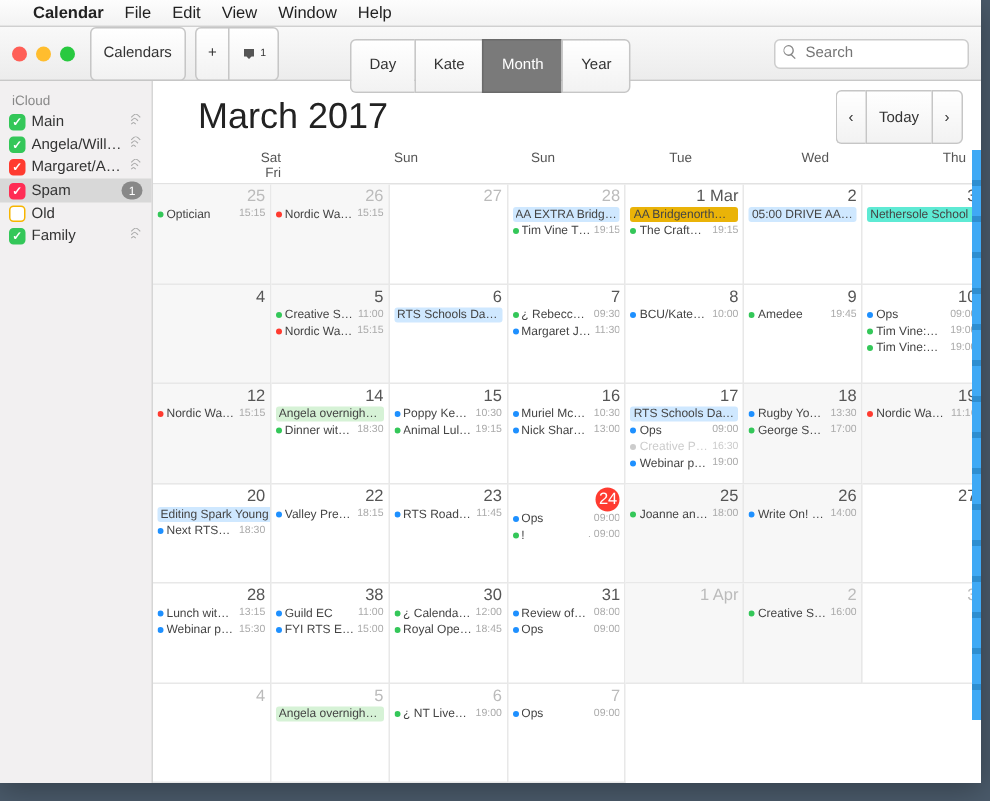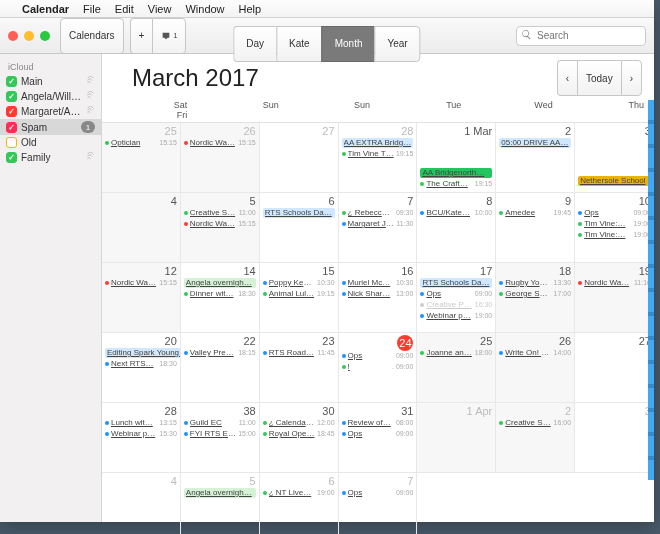--- a/index.html
+++ b/index.html
@@ -55,21 +55,21 @@
 
 .grid { flex: 1; display: grid; grid-template-columns: repeat(7,1fr); grid-template-rows: repeat(6,1fr); border-top: 1px solid #e2e2e2; }
 .cell { border-right: 1px solid #e8e8e8; border-bottom: 1px solid #e8e8e8; padding: 2px 3px; font-size: 8px; overflow: hidden; position: relative; }
 .cell:nth-child(7n) { border-right: none; }
 .cell.wknd { background: #f7f7f7; }
 .cell.dim .dnum { color: #bbb; }
 .dnum { text-align: right; font-size: 11px; color: #555; padding-bottom: 1px; }
 .dnum.today { display: inline-block; float: right; background: #ff3b30; color: #fff; width: 16px; height: 16px; border-radius: 50%; line-height: 16px; text-align: center; }
 .ev { display: flex; align-items: center; gap: 2px; margin-bottom: 1px; white-space: nowrap; overflow: hidden; color: #444; line-height: 10px; }
 .ev .dot { width: 4px; height: 4px; border-radius: 50%; flex-shrink: 0; }
-.ev .t { flex: 1; overflow: hidden; text-overflow: ellipsis; text-decoration: underline; }
+.ev .t { flex: 1; overflow: hidden; text-overflow: ellipsis; }
 .ev .tm { color: #aaa; font-size: 7px; }
 .ev.bar { border-radius: 2px; padding: 0 2px; }
 .ev.dim .t, .ev.dim .tm { color: #ccc; }
 .tabstrip { position: absolute; right: 0; top: 100px; width: 6px; height: 380px; background: repeating-linear-gradient(0deg,#3fa9f5 0 20px,#2e8ed1 20px 24px); }
 </style>
 </head>
 <body>
 
 <div class="window">
   <div class="menubar">
@@ -202,38 +202,38 @@
               <span class="t">AA EXTRA Bridg…</span>
             </div>
             <div class="ev">
               <span class="dot" style="background: rgb(52, 199, 89);"></span>
               <span class="t">Tim Vine T…</span>
               <span class="tm">19:15</span>
             </div>
           </div>
           <div class="cell">
             <div class="dnum">1 Mar</div>
-            <div class="ev bar" style="background: #22c55e; margin-top: 30px;">
+            <div class="ev bar" style="background: #eab308;">
               <span class="t">AA Bridgenorth…</span>
             </div>
             <div class="ev">
               <span class="dot" style="background: rgb(52, 199, 89);"></span>
               <span class="t">The Craft…</span>
               <span class="tm">19:15</span>
             </div>
           </div>
           <div class="cell">
             <div class="dnum">2</div>
             <div class="ev bar" style="background: rgb(207, 232, 255);">
               <span class="t">05:00 DRIVE AA…</span>
             </div>
           </div>
           <div class="cell">
             <div class="dnum">3</div>
-            <div class="ev bar" style="background: #eab308; margin-top: 38px;">
+            <div class="ev bar" style="background: #5eead4;">
               <span class="t">Nethersole School</span>
             </div>
           </div>
           <div class="cell wknd">
             <div class="dnum">4</div>
           </div>
           <div class="cell wknd">
             <div class="dnum">5</div>
             <div class="ev">
               <span class="dot" style="background: rgb(52, 199, 89);"></span>

